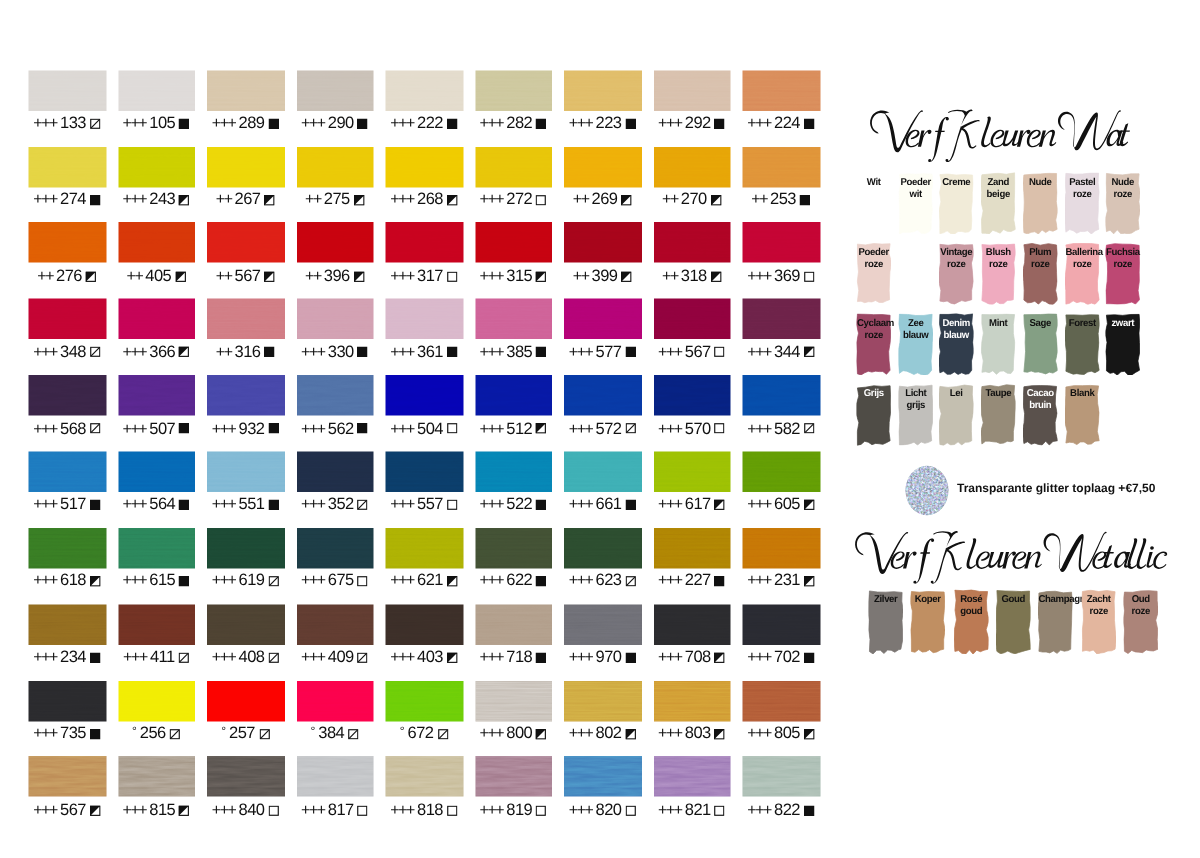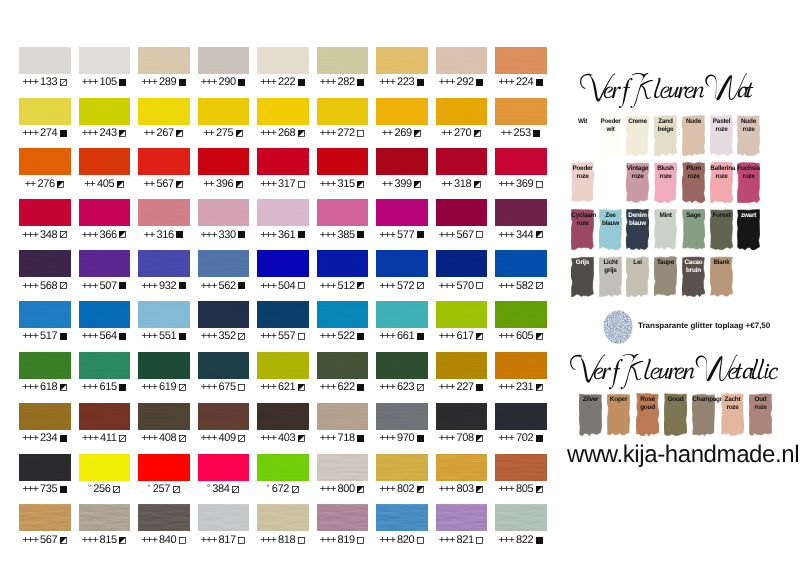--- a/index.html
+++ b/index.html
@@ -2020,15 +2020,14 @@
           </svg>
           <div class="pname">Zacht roze</div>
         </div>
         <div class="pswatch" style="left: 188.8px; top: 393px; width: 23px; height: 43px;">
           <svg width="23" height="43" viewBox="0 0 23 43" style="display: block;">
             <path d="M 0.60 1.73 L 6.05 1.87 L 11.50 0.93 L 16.95 0.78 L 22.40 1.19 L 22.43 7.55 L 23.39 14.00 L 21.52 20.45 L 22.86 26.90 L 22.48 33.35 L 22.93 39.80 L 19.98 40.97 L 17.56 40.81 L 15.13 40.33 L 12.71 42.09 L 10.29 41.75 L 7.87 41.60 L 5.44 40.62 L 3.02 42.68 L 0.60 41.16 L 0.26 33.41 L 0.69 27.01 L -0.25 20.62 L 0.65 14.23 L -0.33 7.83 Z" fill="#AC8479" stroke="#AC8479" stroke-width="0.5" stroke-linejoin="round"></path>
           </svg>
           <div class="pname">Oud roze</div>
         </div>
       </div>
-    <div class="url">www.kija-handmade.nl</div>
   </div>
 </div>
 
 </body></html>

